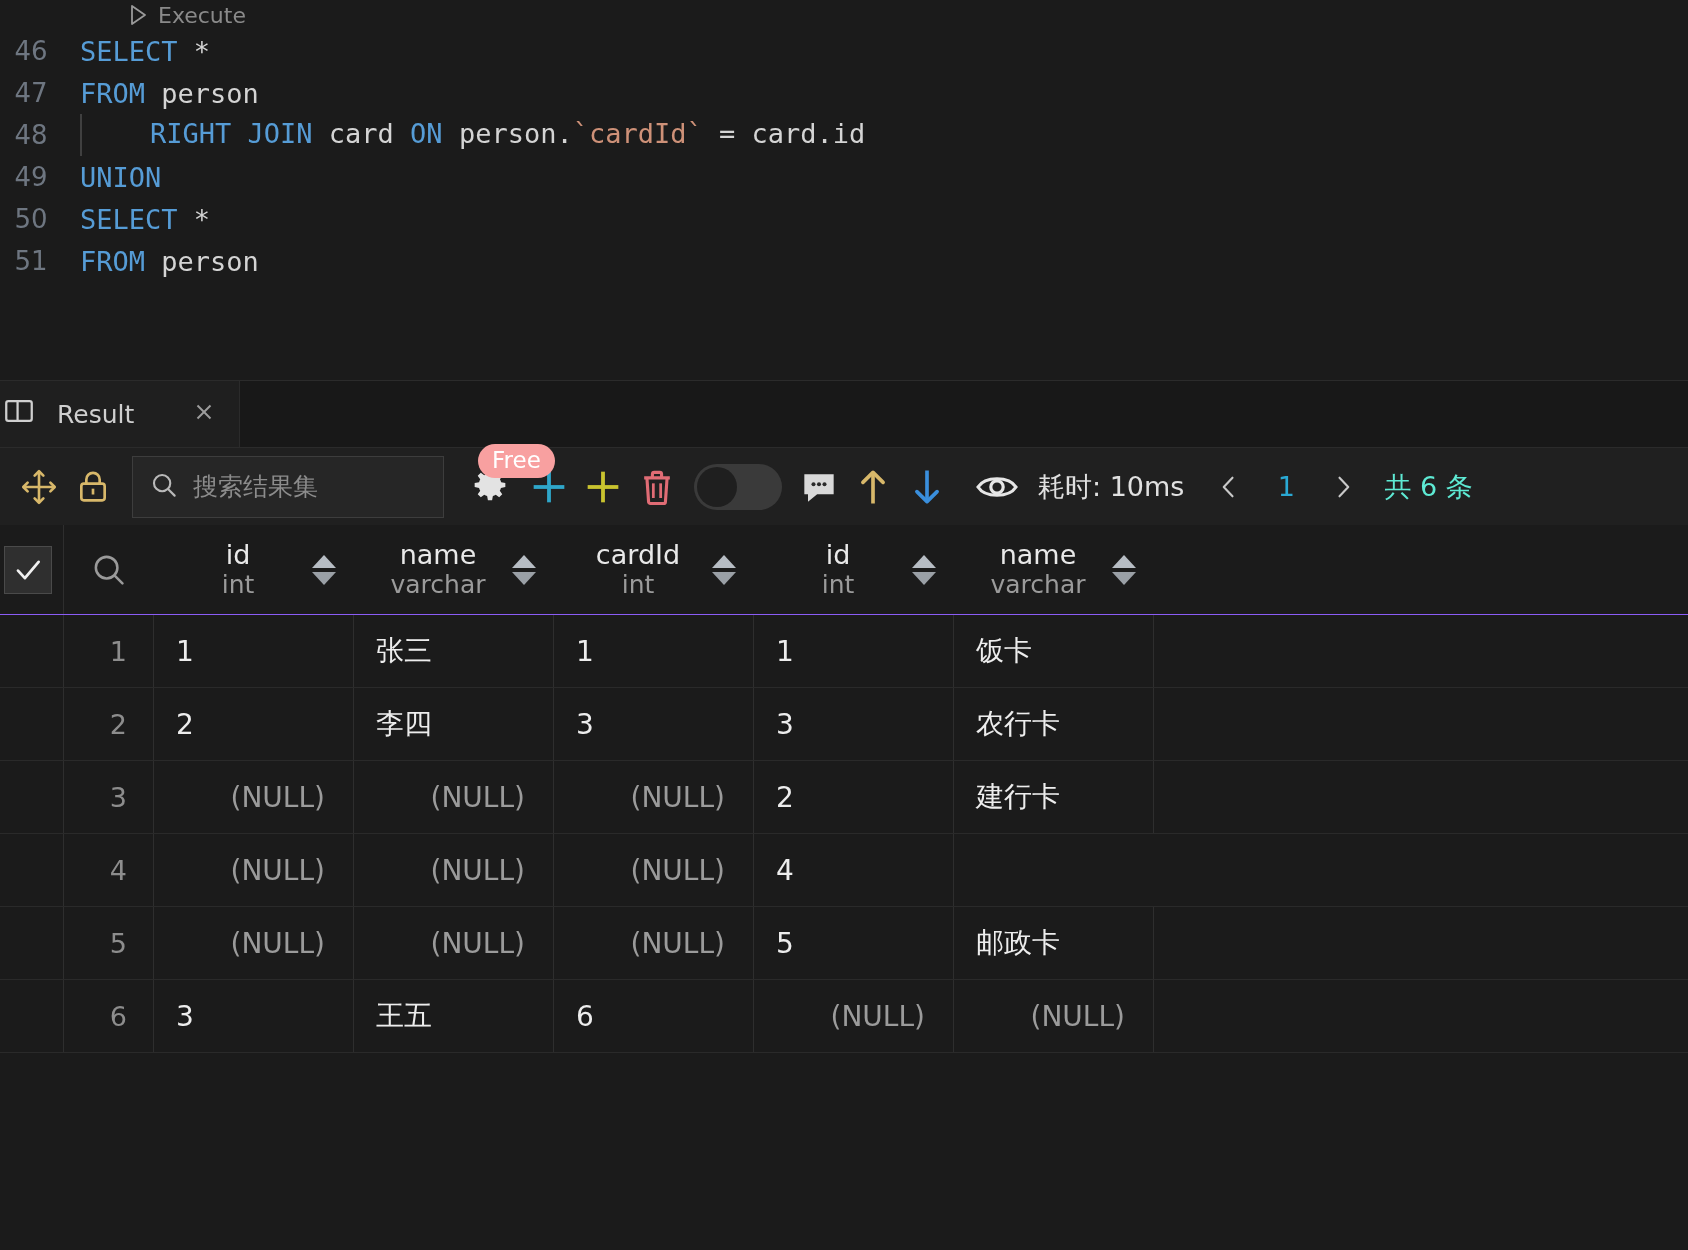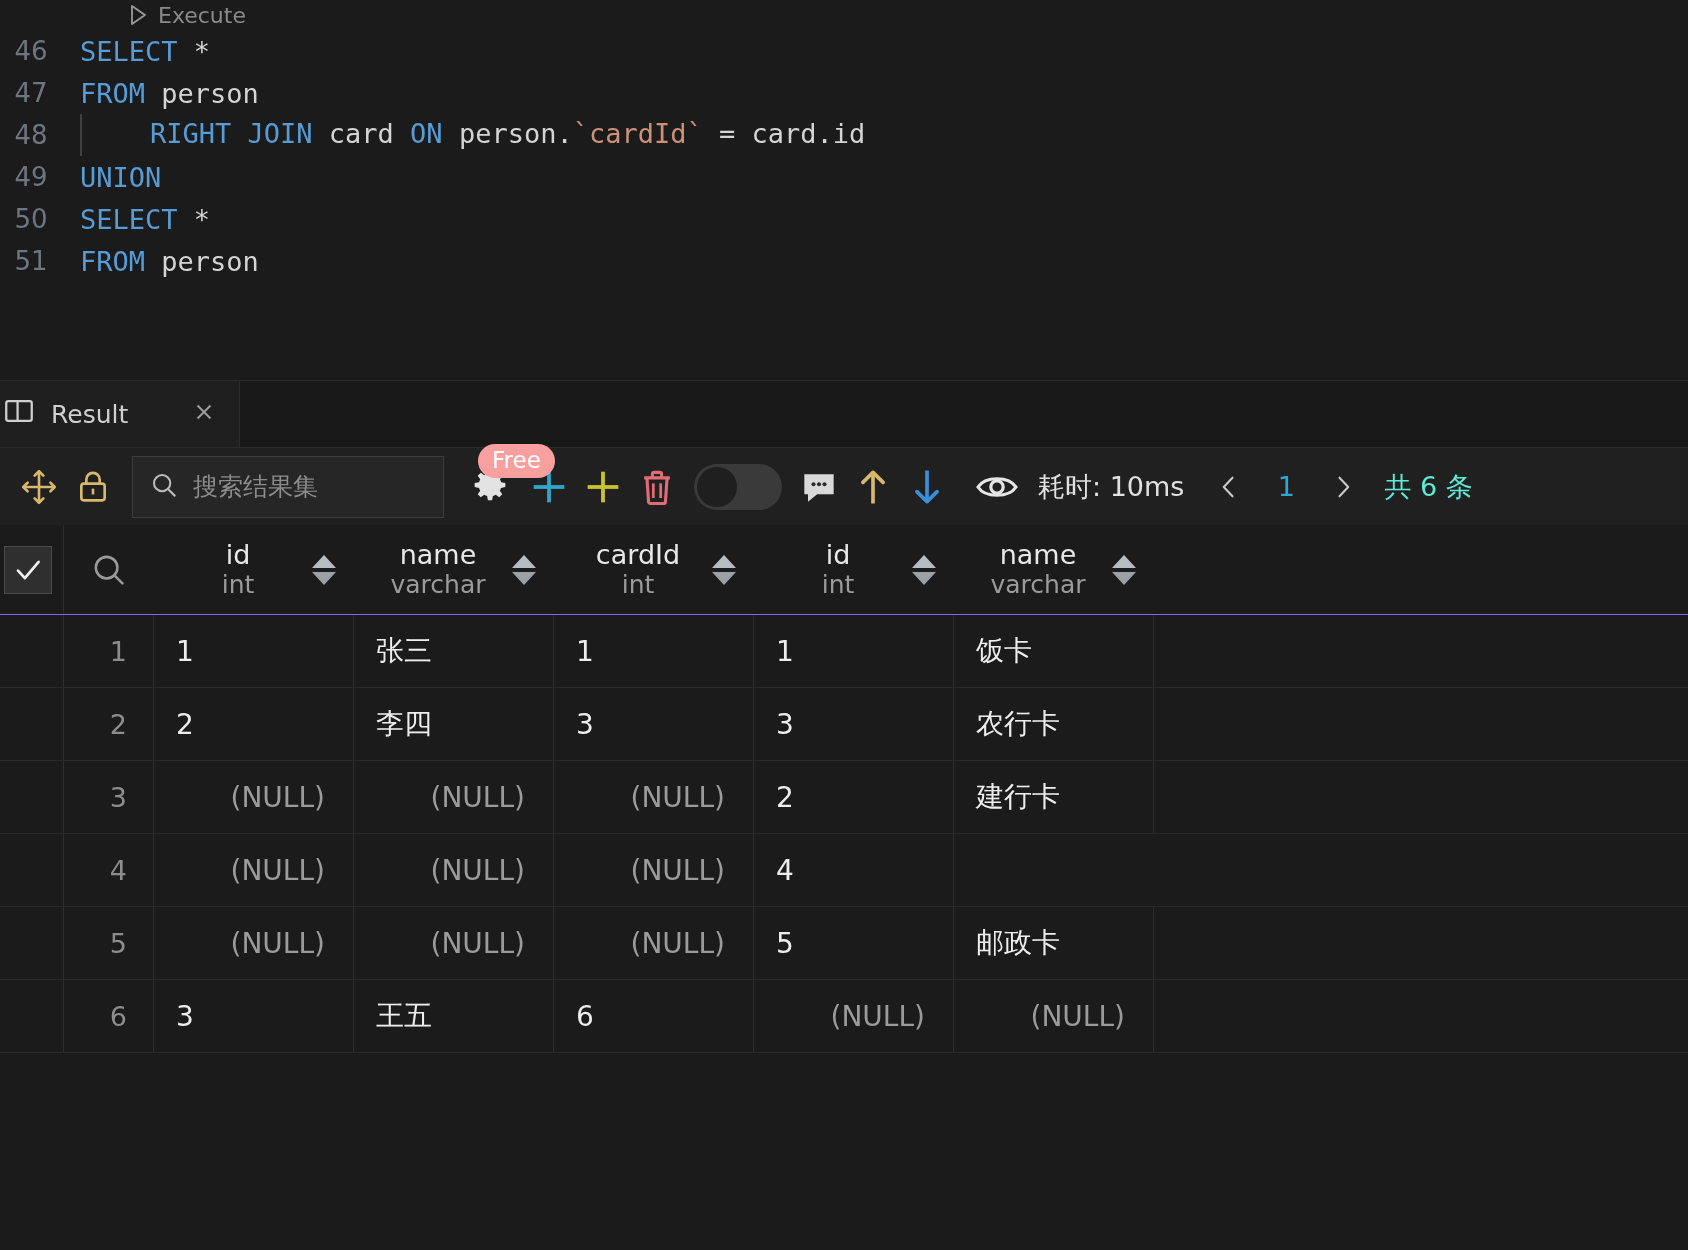--- a/index.html
+++ b/index.html
@@ -65,21 +65,21 @@
     display: flex;
     align-items: stretch;
     height: 68px;
     background: #181818;
     border-top: 1px solid #2b2b2b;
     border-bottom: 1px solid #2b2b2b;
   }
   .tab {
     display: flex;
     align-items: center;
-    gap: 15px;
+    gap: 21px;
     padding: 0 22px 0 0;
     width: 240px;
     background: #1f1f1f;
     border-right: 1px solid #2b2b2b;
     color: #cfcfcf;
     font-size: 25px;
   }
   .tab .panel-ico { margin-left: 2px; }
   .tab .tab-label { flex: 1 1 auto; }
   .tab .tab-close { color: #9d9d9d; font-size: 27px; line-height: 1; }

